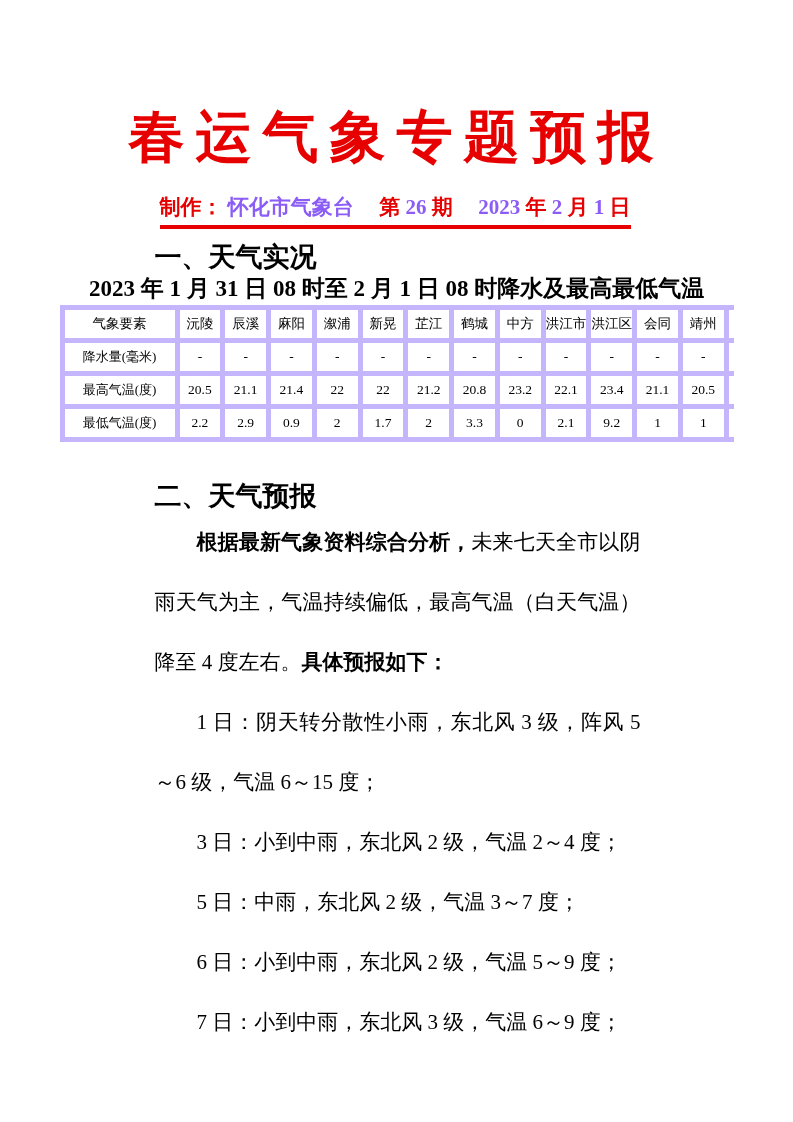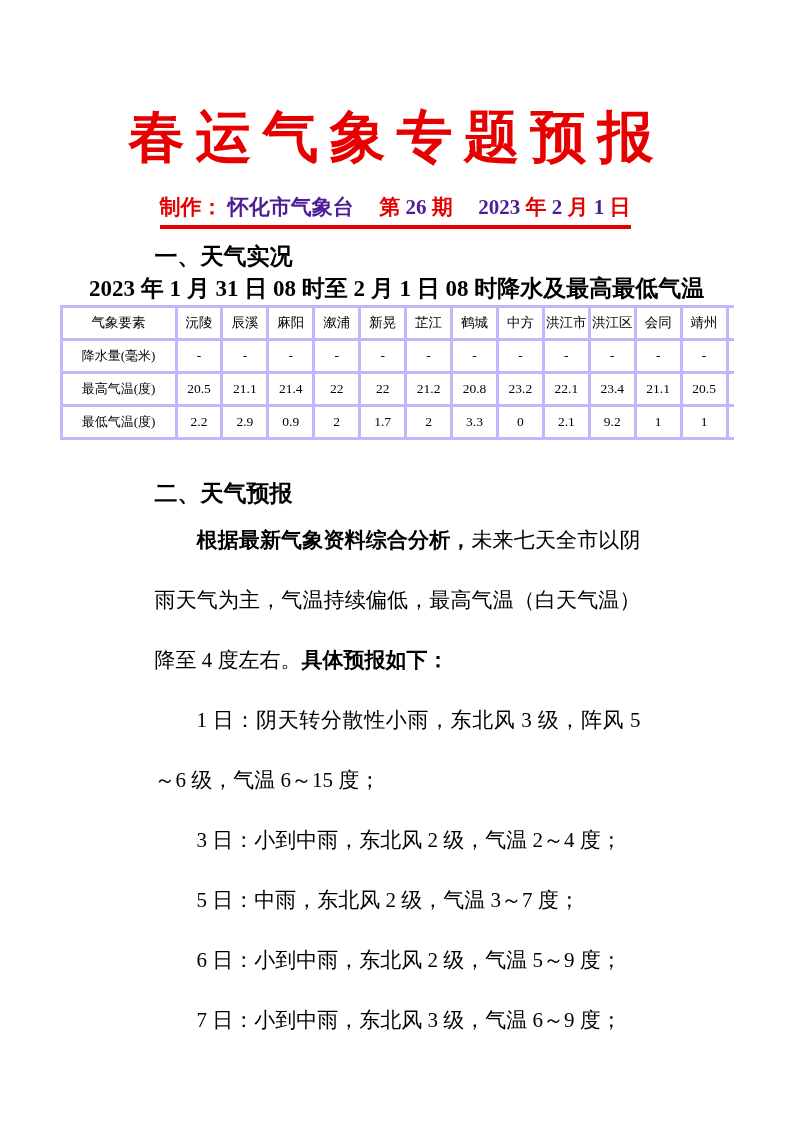--- a/index.html
+++ b/index.html
@@ -28,49 +28,49 @@
     margin:20px 103px 0 100px;
     display:flex;
     justify-content:space-between;
     align-items:baseline;
     font-weight:bold;
     font-size:21px;
     line-height:28px;
     white-space:nowrap;
   }
   .red { color:#e60000; }
-  .black { color:#4c1d95; }
+  .black { color:#8b5cf6; }
   .red-rule {
     margin:4px 103px 0 100px;
     height:4px;
     background:#e60000;
   }
   .section-heading {
     margin-left:95px;
-    font-size:23px;
+    font-size:27px;
     font-weight:bold;
     line-height:32px;
   }
   .section-heading.first { margin-top:12px; }
   .section-heading.second { margin-top:38px; }
   .table-title {
     margin-top:3px;
     text-align:center;
     font-weight:bold;
     font-size:23px;
     line-height:26px;
   }
   table.weather {
     margin:3px auto 0 auto;
     width:715px;
     border-collapse:collapse;
     table-layout:fixed;
   }
   table.weather th, table.weather td {
-    border:3px solid #c4b5fd;
+    border:5px solid #c4b5fd;
     height:33px;
     text-align:center;
     vertical-align:middle;
     font-weight:normal;
     font-size:13.5px;
     font-family:"Liberation Serif","DejaVu Serif",serif;
     overflow:hidden;
     white-space:nowrap;
   }
   table.weather td.rowlabel { font-size:13px; }

